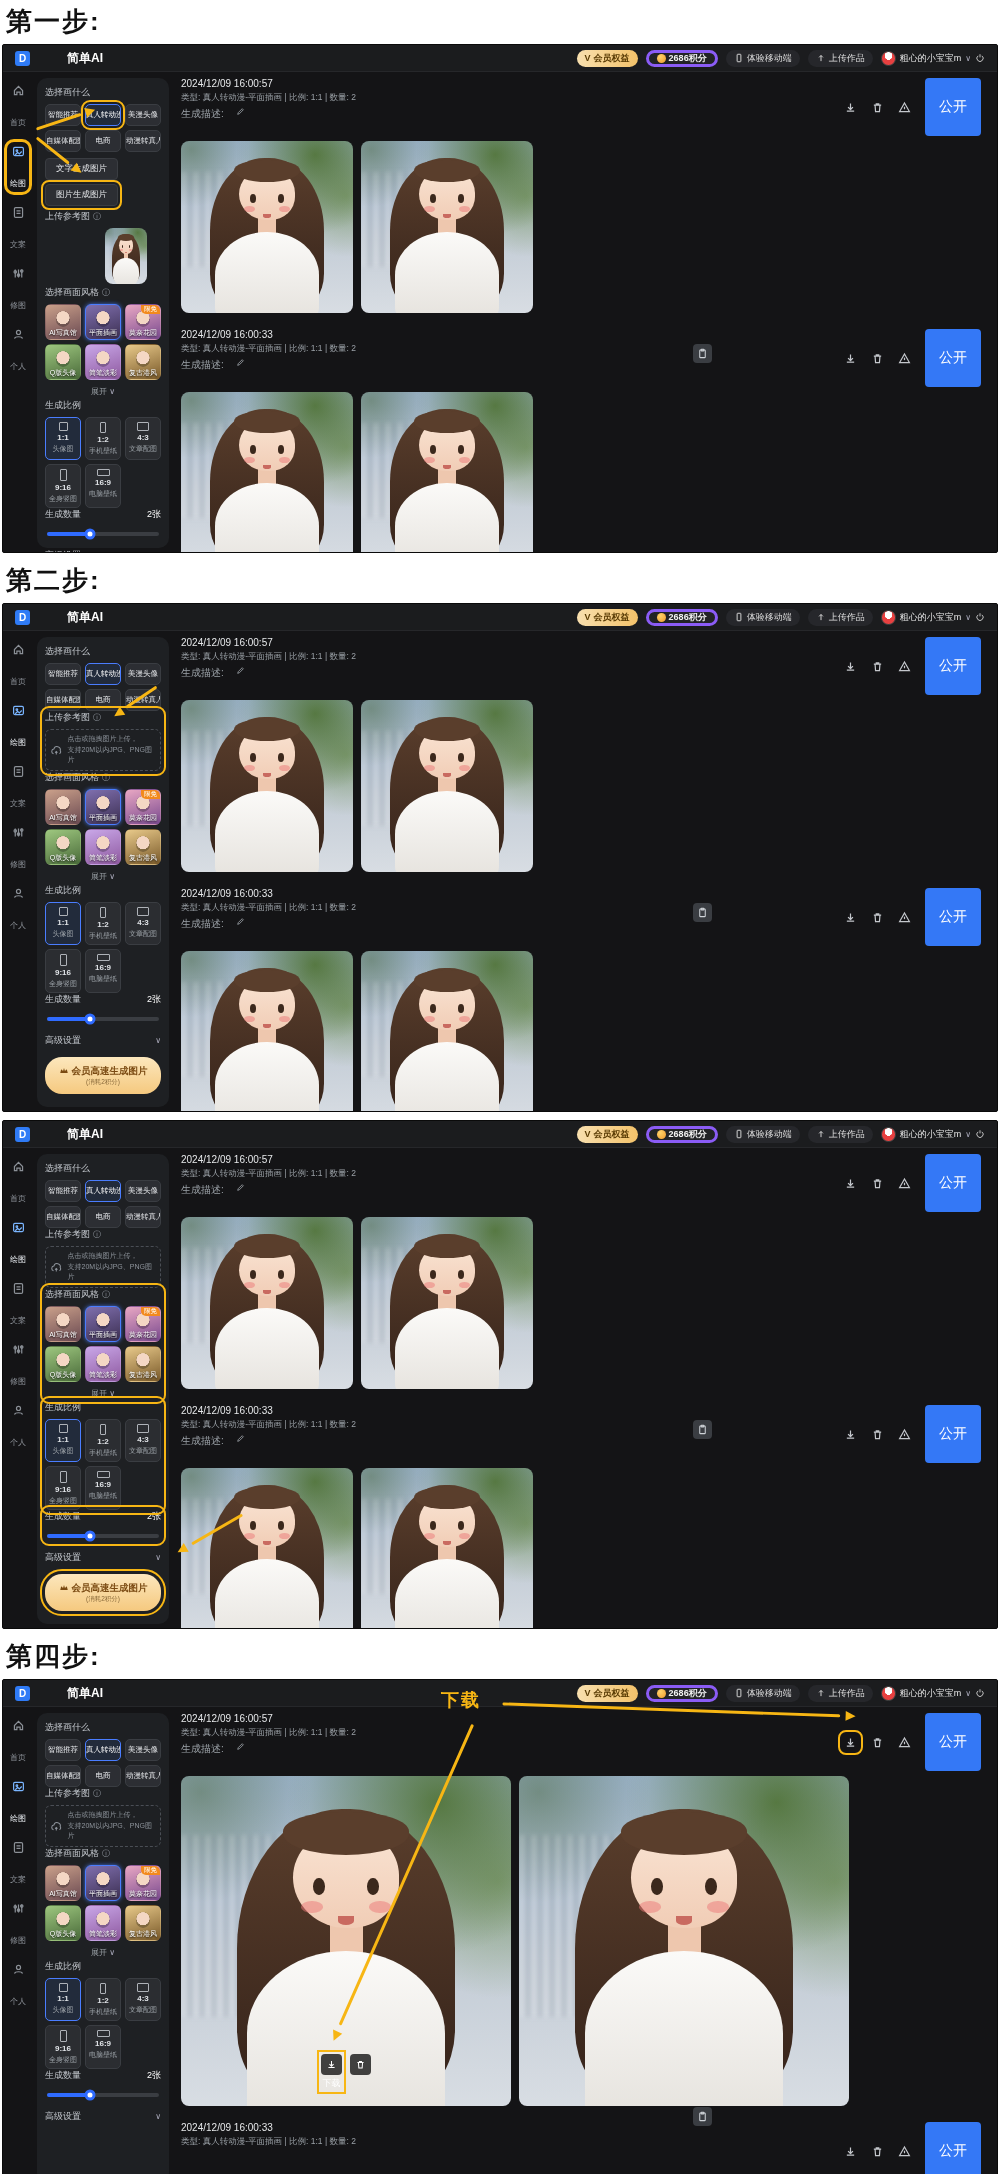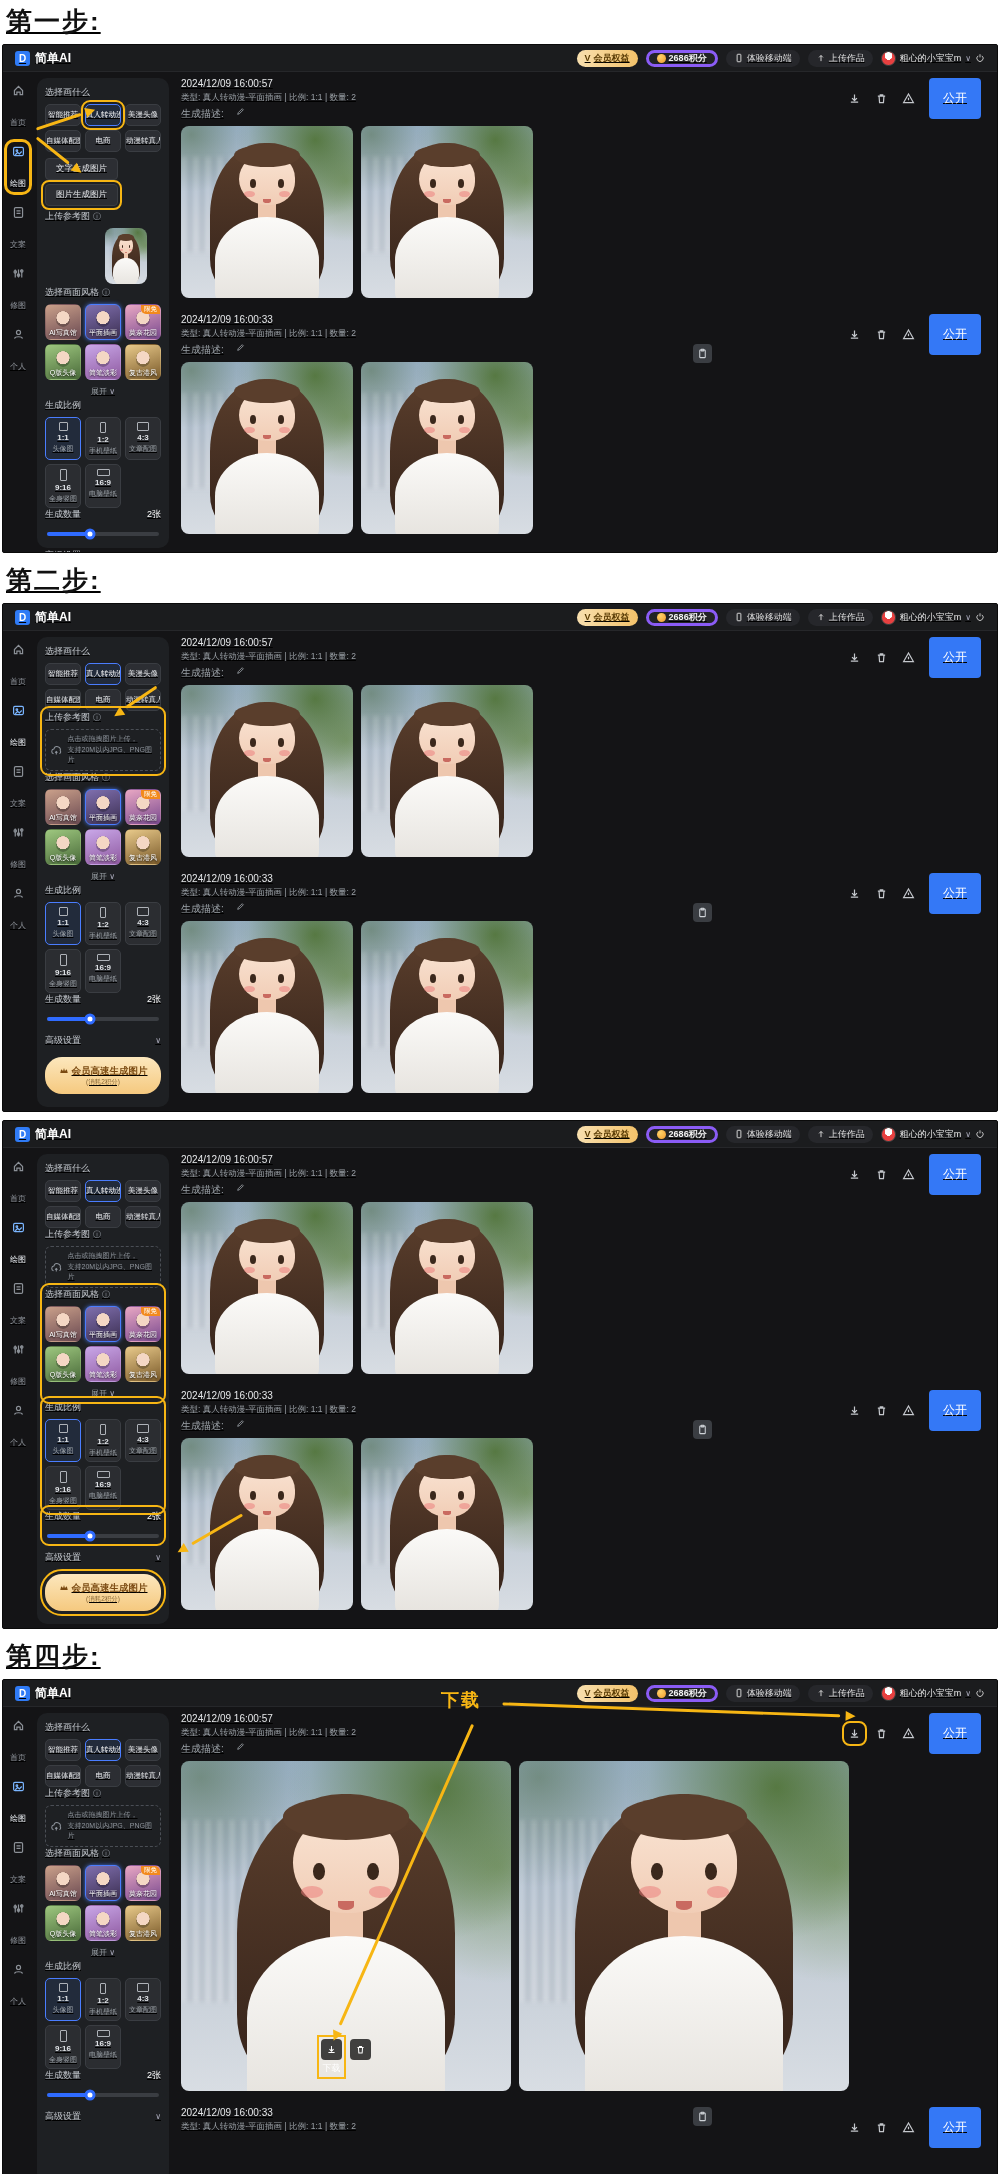--- a/index.html
+++ b/index.html
@@ -1,24 +1,24 @@
 <!DOCTYPE html>
 <html><head>
 <meta charset="utf-8">
 <style>
 :root{--yl:#f7b614;--blue:#3478f6;--selblue:#4a7dff;}
 *{box-sizing:border-box;margin:0;padding:0;}
 body{width:1000px;background:#fff;font-family:"Liberation Sans","DejaVu Sans",sans-serif;}
-.step{padding:2px 0 6px;text-decoration:underline;}
+.step{padding:2px 0 6px;}
 .step-title{font-size:26px;font-weight:700;color:#111;margin:2px 0 5px 6px;letter-spacing:2px;}
 .shot{position:relative;width:996px;height:509px;margin:0 2px;background:#141416;overflow:hidden;border:1px solid #0a0a0a;border-radius:2px;}
 
 .topbar{height:27px;background:#1b1c1e;border-bottom:1px solid #26272a;display:flex;align-items:center;padding:0 12px;gap:5px;}
 .logo-badge{width:15px;height:15px;background:#2f7bf6;color:#fff;border-radius:3px;font-size:10px;font-weight:700;display:inline-flex;align-items:center;justify-content:center;}
-.brand{color:#fff;font-size:12px;font-weight:700;}
+.brand{color:#fff;font-size:12px;font-weight:700;margin-left:32px;}
 .tb-right{margin-left:auto;display:flex;align-items:center;gap:8px;}
 .pill{height:17px;border-radius:9px;padding:0 8px;font-size:9px;display:flex;align-items:center;gap:3px;white-space:nowrap;cursor:pointer;}
 .pill.member{background:linear-gradient(90deg,#f8dfae,#f3c26a);color:#5a3c05;font-weight:700;}
 .vicon{font-weight:900;font-size:9px;}
 .pill.points{background:#222326;border:3px solid #8b5cf6;color:#f2f2f2;font-weight:700;}
 .coin{width:9px;height:9px;border-radius:50%;background:radial-gradient(circle at 35% 30%,#ffd36b,#f09a2c);display:inline-block;}
 .pill.plain{background:#26272b;color:#ddd;}
 .pill svg,.userbox svg{display:block;}
 .userbox{display:flex;align-items:center;gap:4px;color:#e8e8e8;font-size:9px;cursor:pointer;}
 .avatar{width:15px;height:15px;border-radius:50%;background:radial-gradient(circle at 50% 30%,#fff 0 34%,#e84040 36%);display:inline-block;border:1px solid #444;}
@@ -72,21 +72,21 @@
 .mb-sub{font-size:6.5px;color:#8a6a3a;}
 
 .main{flex:1;padding:6px 12px 0;position:relative;overflow:hidden;}
 .crow{display:flex;align-items:flex-start;}
 .ctime{font-size:10px;color:#e6e8ea;margin-bottom:3px;}
 .cmetaline{font-size:8.5px;color:#9aa0a6;margin-bottom:3px;}
 .cdesc{font-size:10px;color:#9aa0a6;display:flex;align-items:flex-start;gap:12px;}
 .cicons{margin-left:auto;display:flex;gap:14px;align-items:center;color:#c4c7cc;padding-right:4px;}
 .cicon{cursor:pointer;display:flex;}
 .cicon svg{stroke:#c4c7cc;}
-.publish{background:var(--blue);color:#fff;font-size:12px;padding:12px 14px;border-radius:4px;border:none;cursor:pointer;font-family:inherit;}
+.publish{background:var(--blue);color:#fff;font-size:14px;padding:20px 14px;border-radius:4px;border:none;cursor:pointer;font-family:inherit;}
 .imgs{display:flex;gap:8px;margin-top:5px;}
 .imgs .genimg{width:172px;height:172px;}
 .card-2{margin-top:16px;}
 
 .genimg{position:relative;overflow:hidden;border-radius:8px;cursor:pointer;background:
  radial-gradient(circle at 78% 8%,rgba(74,110,44,.85),rgba(74,110,44,0) 38%),
  radial-gradient(circle at 96% 32%,rgba(105,140,70,.6),rgba(105,140,70,0) 30%),
  radial-gradient(circle at 6% 5%,rgba(60,90,40,.45),rgba(60,90,40,0) 25%),
  linear-gradient(180deg,#9db4cc,#c3ccd6 55%,#d8dde3);}
 .gi-bld{position:absolute;left:0;top:18%;width:38%;height:55%;background:repeating-linear-gradient(90deg,rgba(255,255,255,.16) 0 6px,rgba(120,130,145,.18) 6px 12px);filter:blur(2px);}

